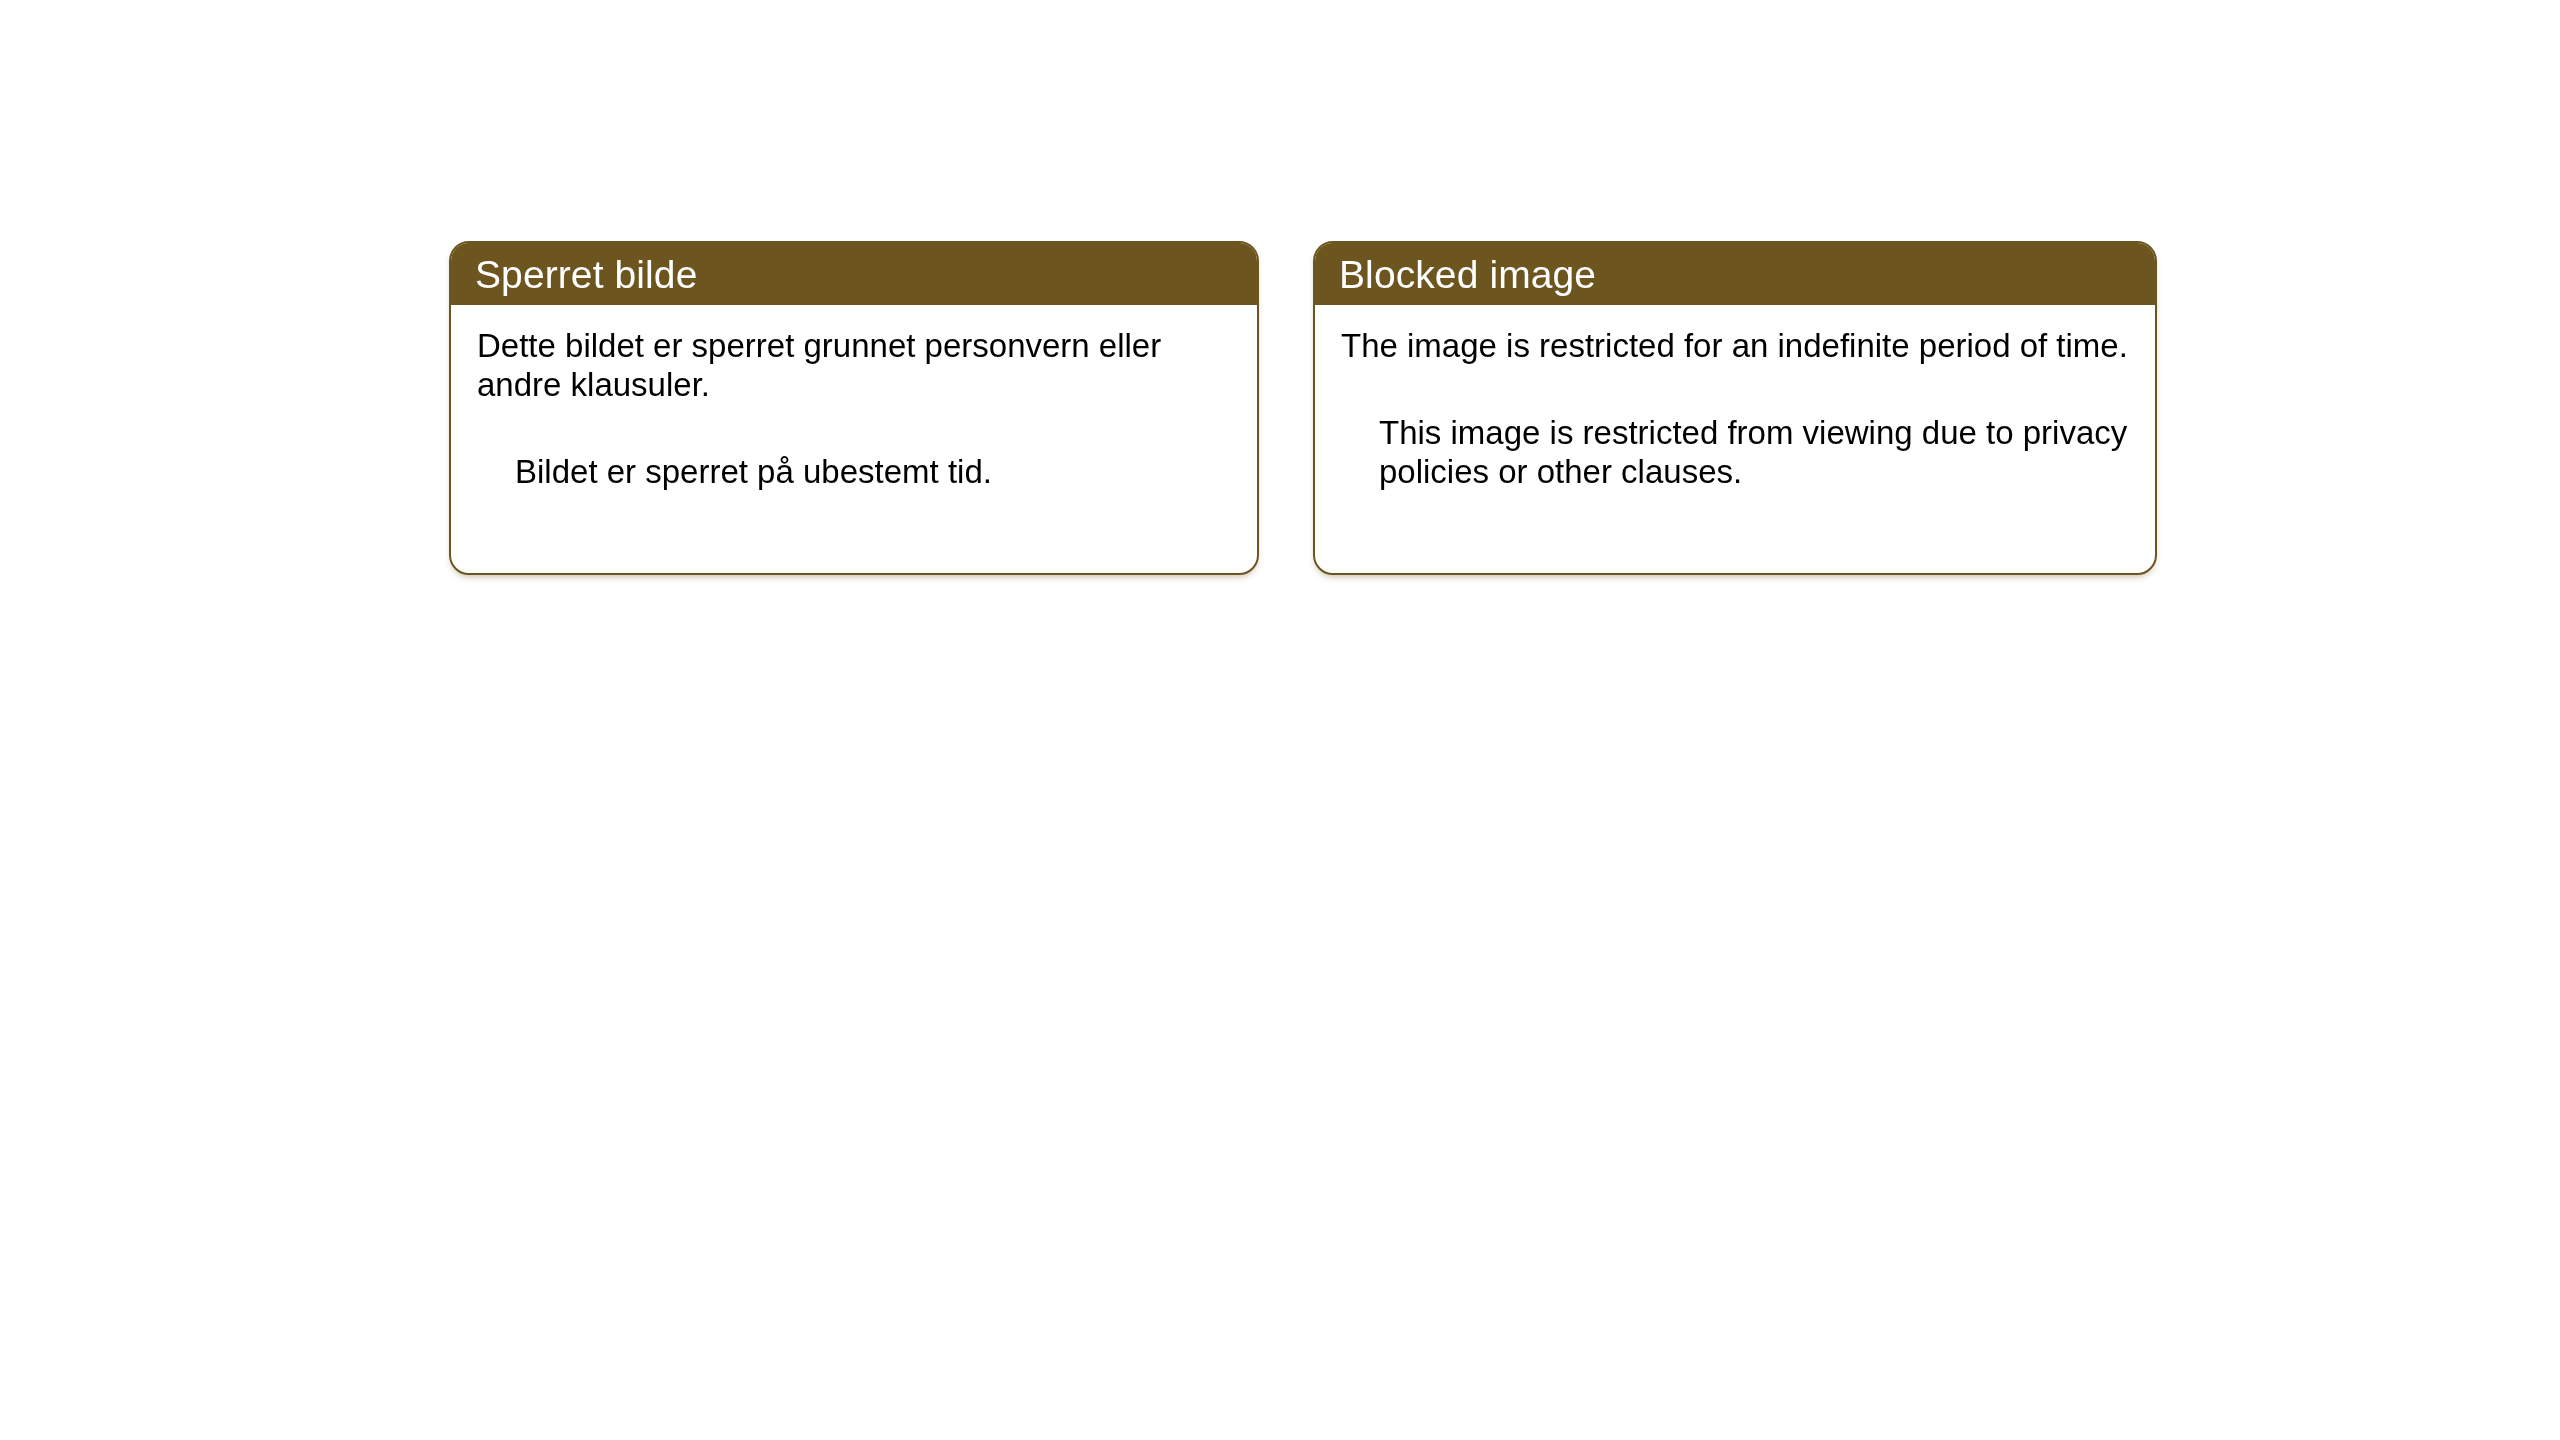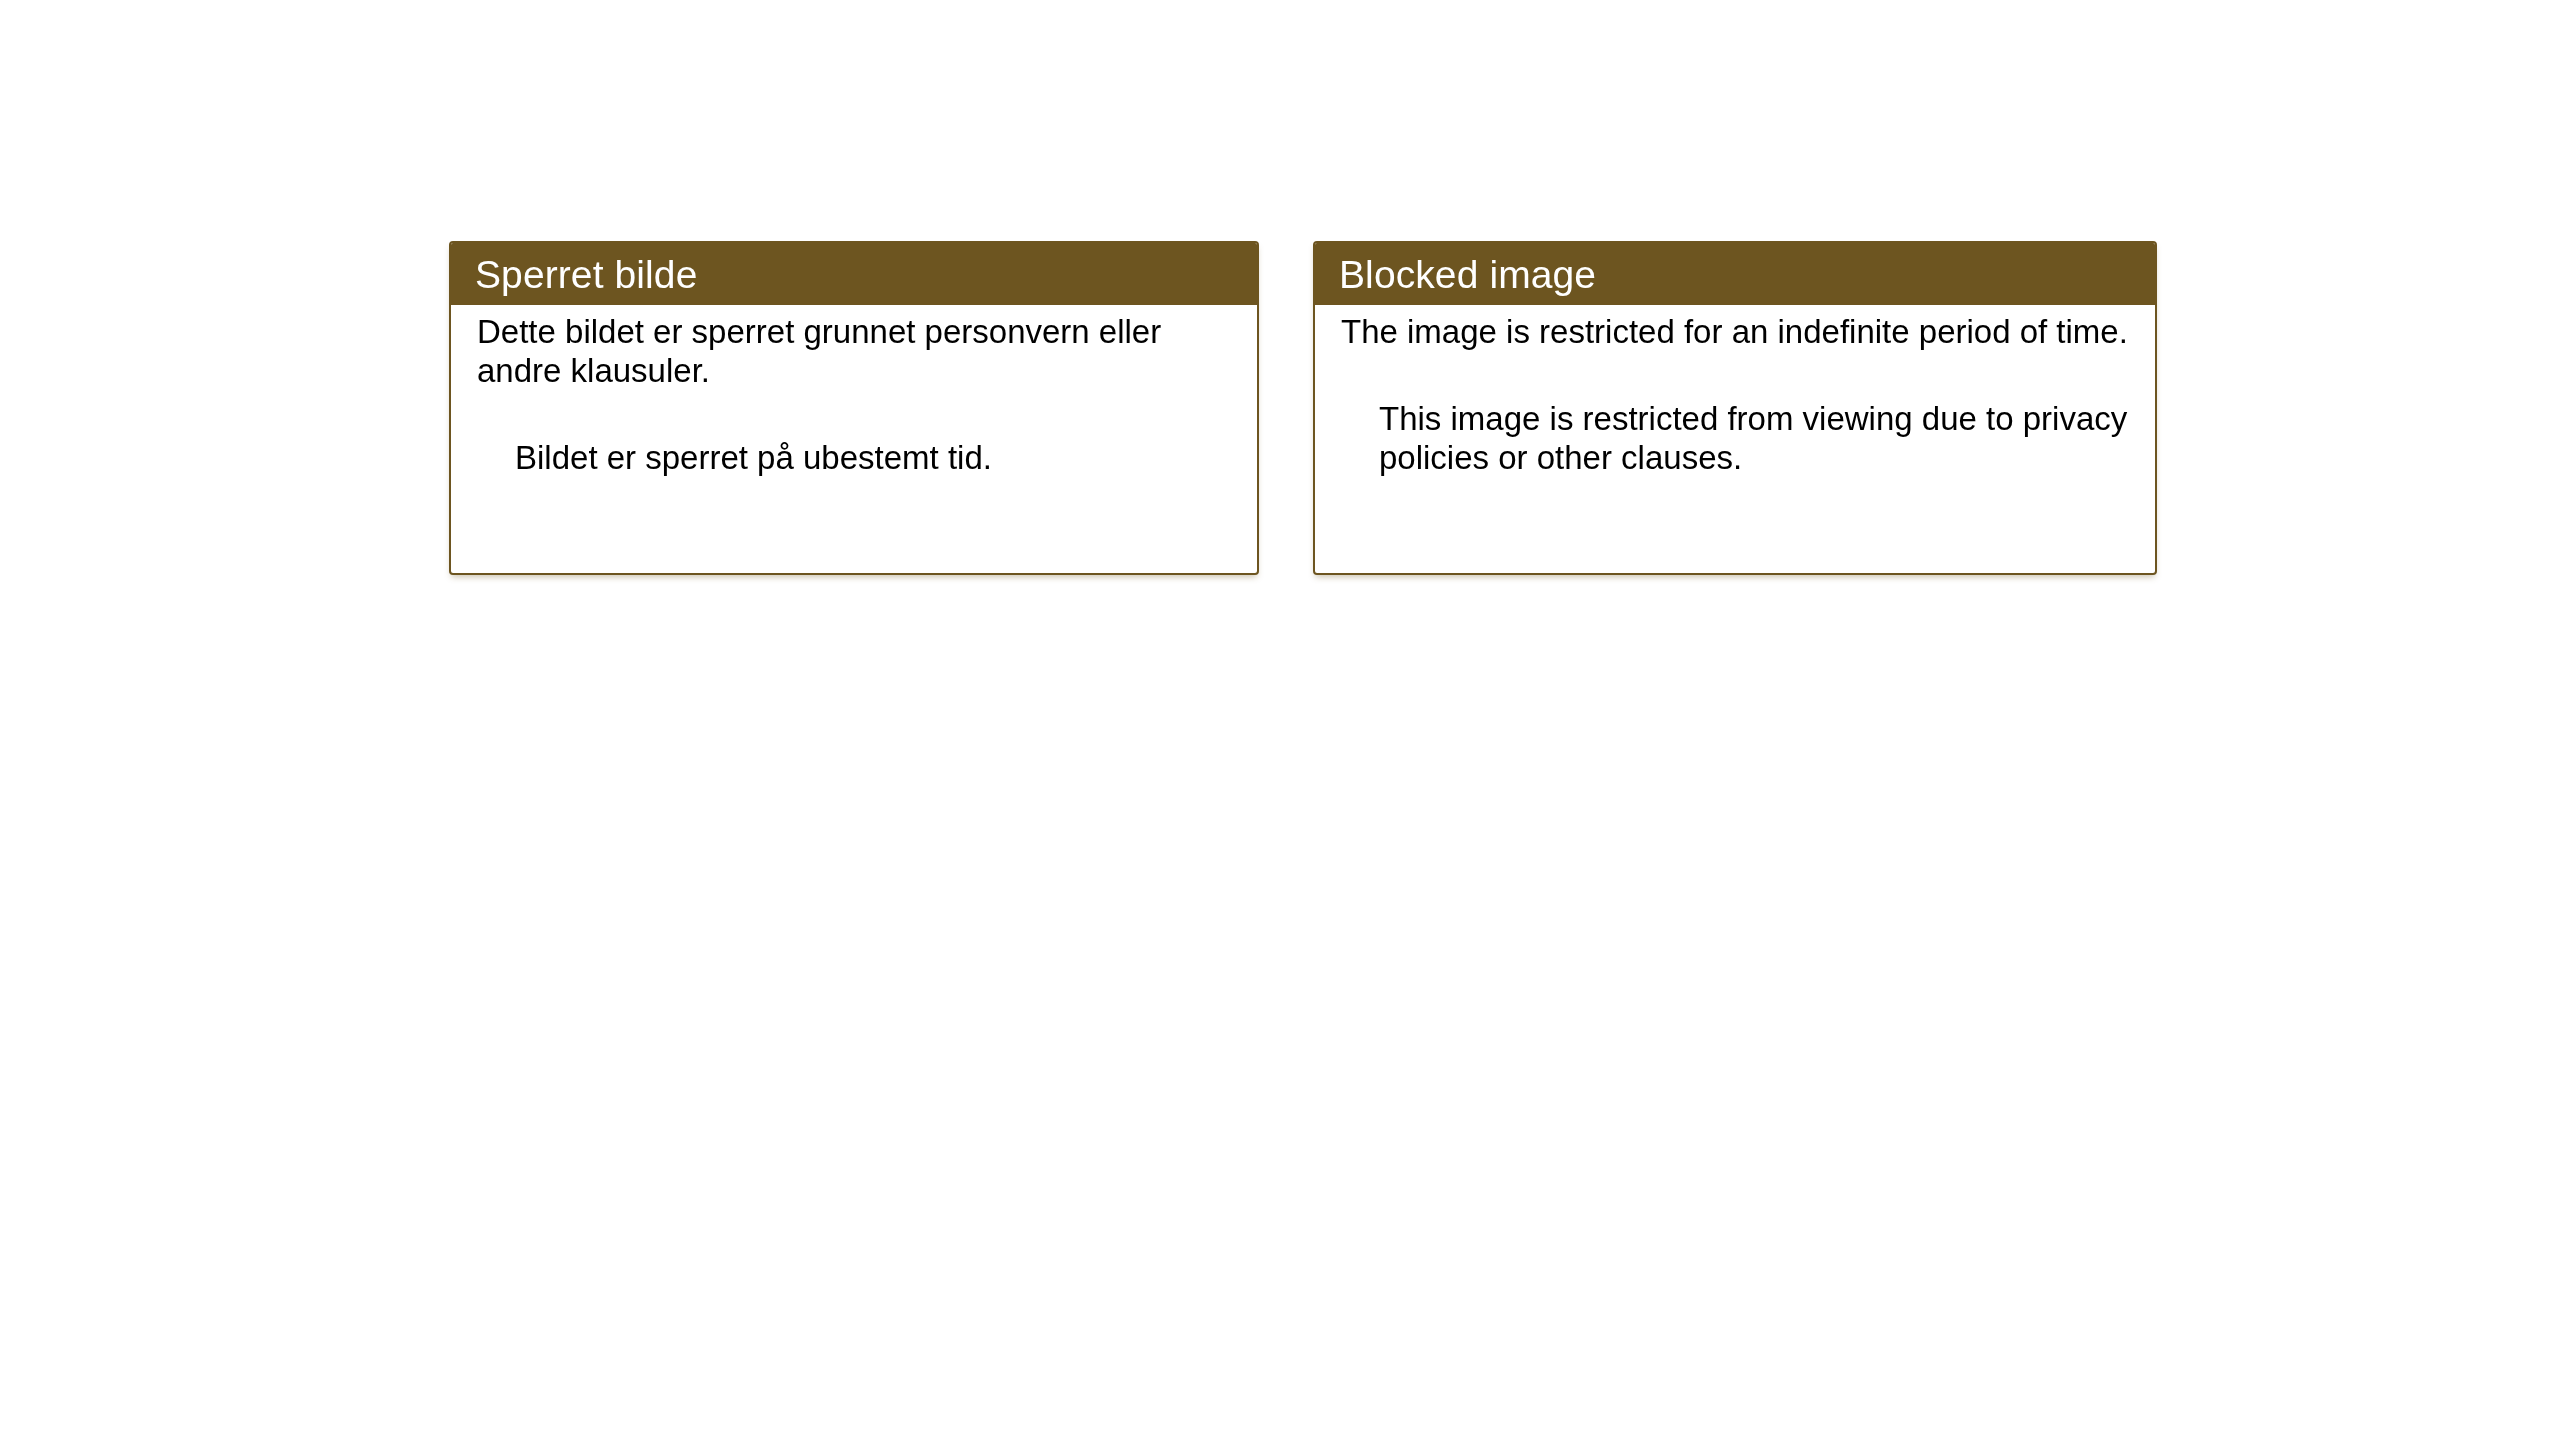--- a/index.html
+++ b/index.html
@@ -23,21 +23,21 @@
     width: 2560px;
     height: 1440px;
     background: #ffffff;
   }
 
   .notice-card {
     position: absolute;
     box-sizing: border-box;
     background: #ffffff;
     border: 2px solid #6d5520;
-    border-radius: 4px;
+    border-radius: 20px;
     box-shadow: 0 4px 6px -2px rgba(110, 86, 32, 0.35);
     overflow: hidden;
   }
 
   .notice-card.card-no {
     left: 449px;
     top: 241px;
     width: 810px;
     height: 334px;
   }
@@ -61,21 +61,21 @@
   .card-title {
     color: #ffffff;
     font-size: 39px;
     font-weight: 400;
     line-height: 1;
     letter-spacing: 0.1px;
     white-space: nowrap;
   }
 
   .card-body {
-    padding: 8px 26px 20px 26px;
+    padding: 22px 26px 20px 26px;
     box-sizing: border-box;
   }
 
   .body-paragraph {
     color: #000000;
     font-size: 33px;
     line-height: 1.18;
     margin: 0;
     font-weight: 400;
   }

